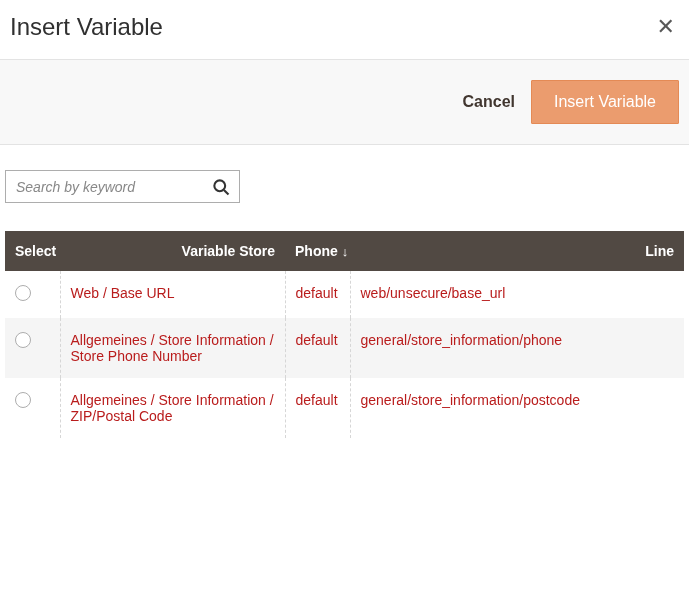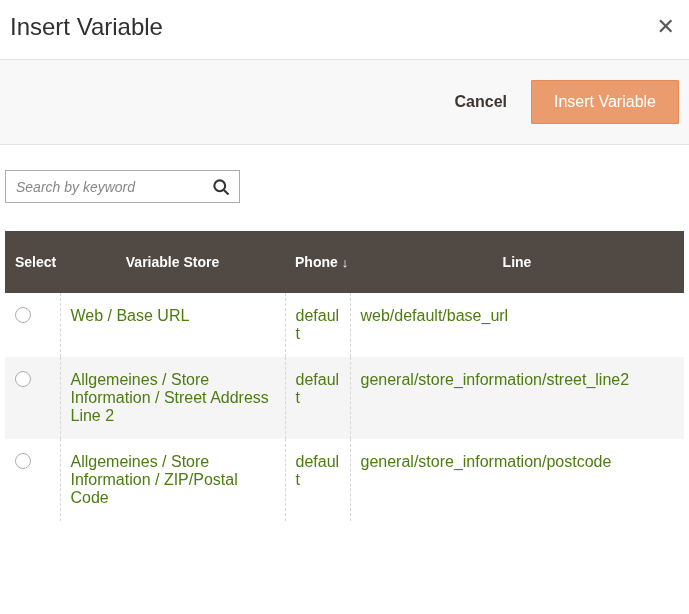--- a/index.html
+++ b/index.html
@@ -29,21 +29,21 @@
     padding: 4px;
   }
   .action-bar {
     background: #f8f8f8;
     border-top: 1px solid #e3e3e3;
     border-bottom: 1px solid #e3e3e3;
     padding: 20px 10px;
     display: flex;
     justify-content: flex-end;
     align-items: center;
-    gap: 20px;
+    gap: 12px;
   }
   .btn-cancel {
     background: transparent;
     border: none;
     color: #41362f;
     font-size: 16px;
     font-weight: 600;
     cursor: pointer;
     padding: 10px 4px;
   }
@@ -84,35 +84,35 @@
   .search-icon svg { width: 20px; height: 20px; display:block; }
   .table-wrap { padding: 0 5px; }
   table {
     width: 100%;
     border-collapse: collapse;
     table-layout: fixed;
   }
   thead th {
     background: #514943;
     color: #fff;
-    text-align: center;
+    text-align: right;
     font-weight: 600;
     font-size: 14px;
-    padding: 23px 10px;
+    padding: 12px 10px;
     border: none;
   }
   .col-select { width: 55px; }
   .col-name { width: 225px; }
   .col-type { width: 65px; }
   .col-code { }
   .sort-arrow { margin-left: 4px; font-size: 13px; }
   tbody td {
     padding: 14px 10px;
-    color: #4d7c0f;
-    font-size: 16px;
+    color: #b91c1c;
+    font-size: 14px;
     border-left: 1px dashed #d6d6d6;
     vertical-align: top;
     word-wrap: break-word;
   }
   tbody td:first-child { border-left: none; text-align: left; }
   tbody tr:nth-child(even) td { background: #f5f5f5; }
   tbody tr:nth-child(odd) td { background: #fff; }
   .radio {
     width: 16px; height: 16px;
     border: 1px solid #adadad;
@@ -165,27 +165,27 @@
         <span>Phone</span><span class="sort-arrow">↓</span>
       </th>
       <th>Line</th>
     </tr>
   </thead>
   <tbody id="tbody">
           <tr>
             <td><span class="radio"></span></td>
             <td>Web / Base URL</td>
             <td>default</td>
-            <td>web/default/base_url</td>
+            <td>web/unsecure/base_url</td>
           </tr>
           <tr>
             <td><span class="radio"></span></td>
-            <td>Allgemeines / Store Information / Street Address Line 2</td>
+            <td>Allgemeines / Store Information / Store Phone Number</td>
             <td>default</td>
-            <td>general/store_information/street_line2</td>
+            <td>general/store_information/phone</td>
           </tr>
           <tr>
             <td><span class="radio"></span></td>
             <td>Allgemeines / Store Information / ZIP/Postal Code</td>
             <td>default</td>
             <td>general/store_information/postcode</td>
           </tr>
         </tbody>
 </table>
 </div>

